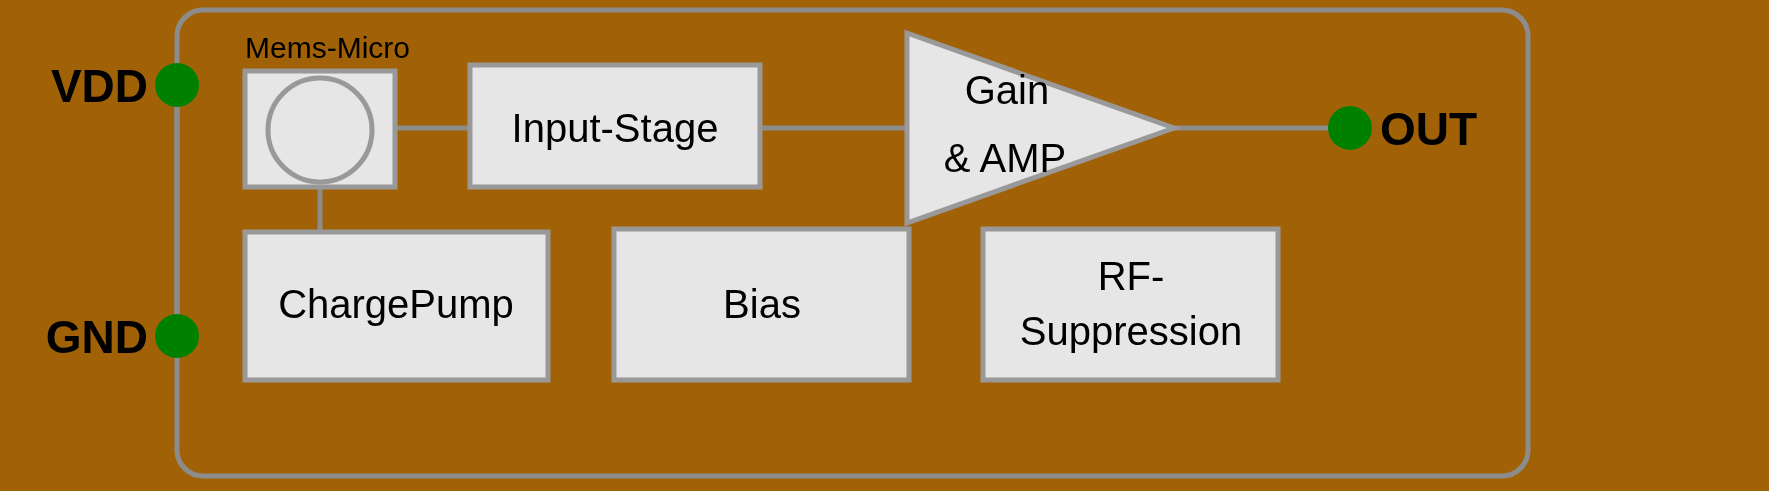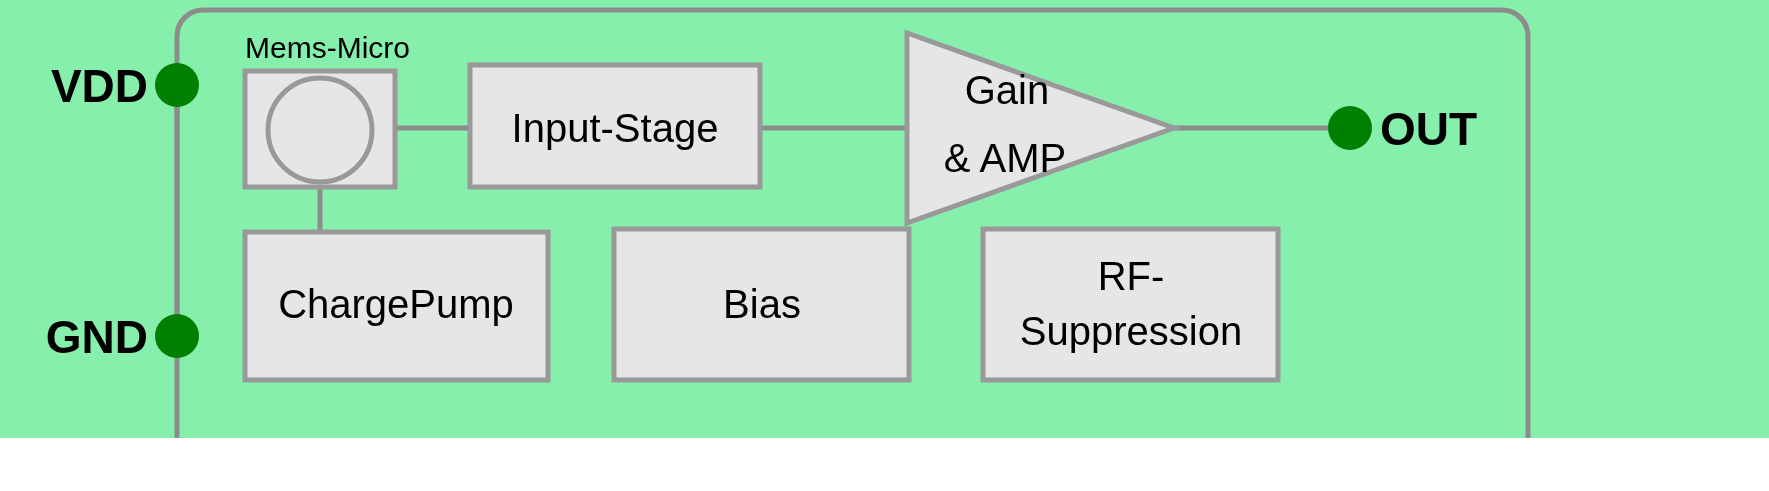--- a/index.html
+++ b/index.html
@@ -7,22 +7,22 @@
     margin: 0;
     padding: 0;
     background: #ffffff;
   }
   body {
     font-family: "Liberation Sans", sans-serif;
   }
   #stage {
     position: relative;
     width: 1769px;
-    height: 438px;
-    background: #86efac;
+    height: 491px;
+    background: #a16207;
     overflow: hidden;
   }
   #stage svg {
     position: absolute;
     left: 0;
     top: 0;
     width: 1769px;
     height: 491px;
   }
   .pin-label {

